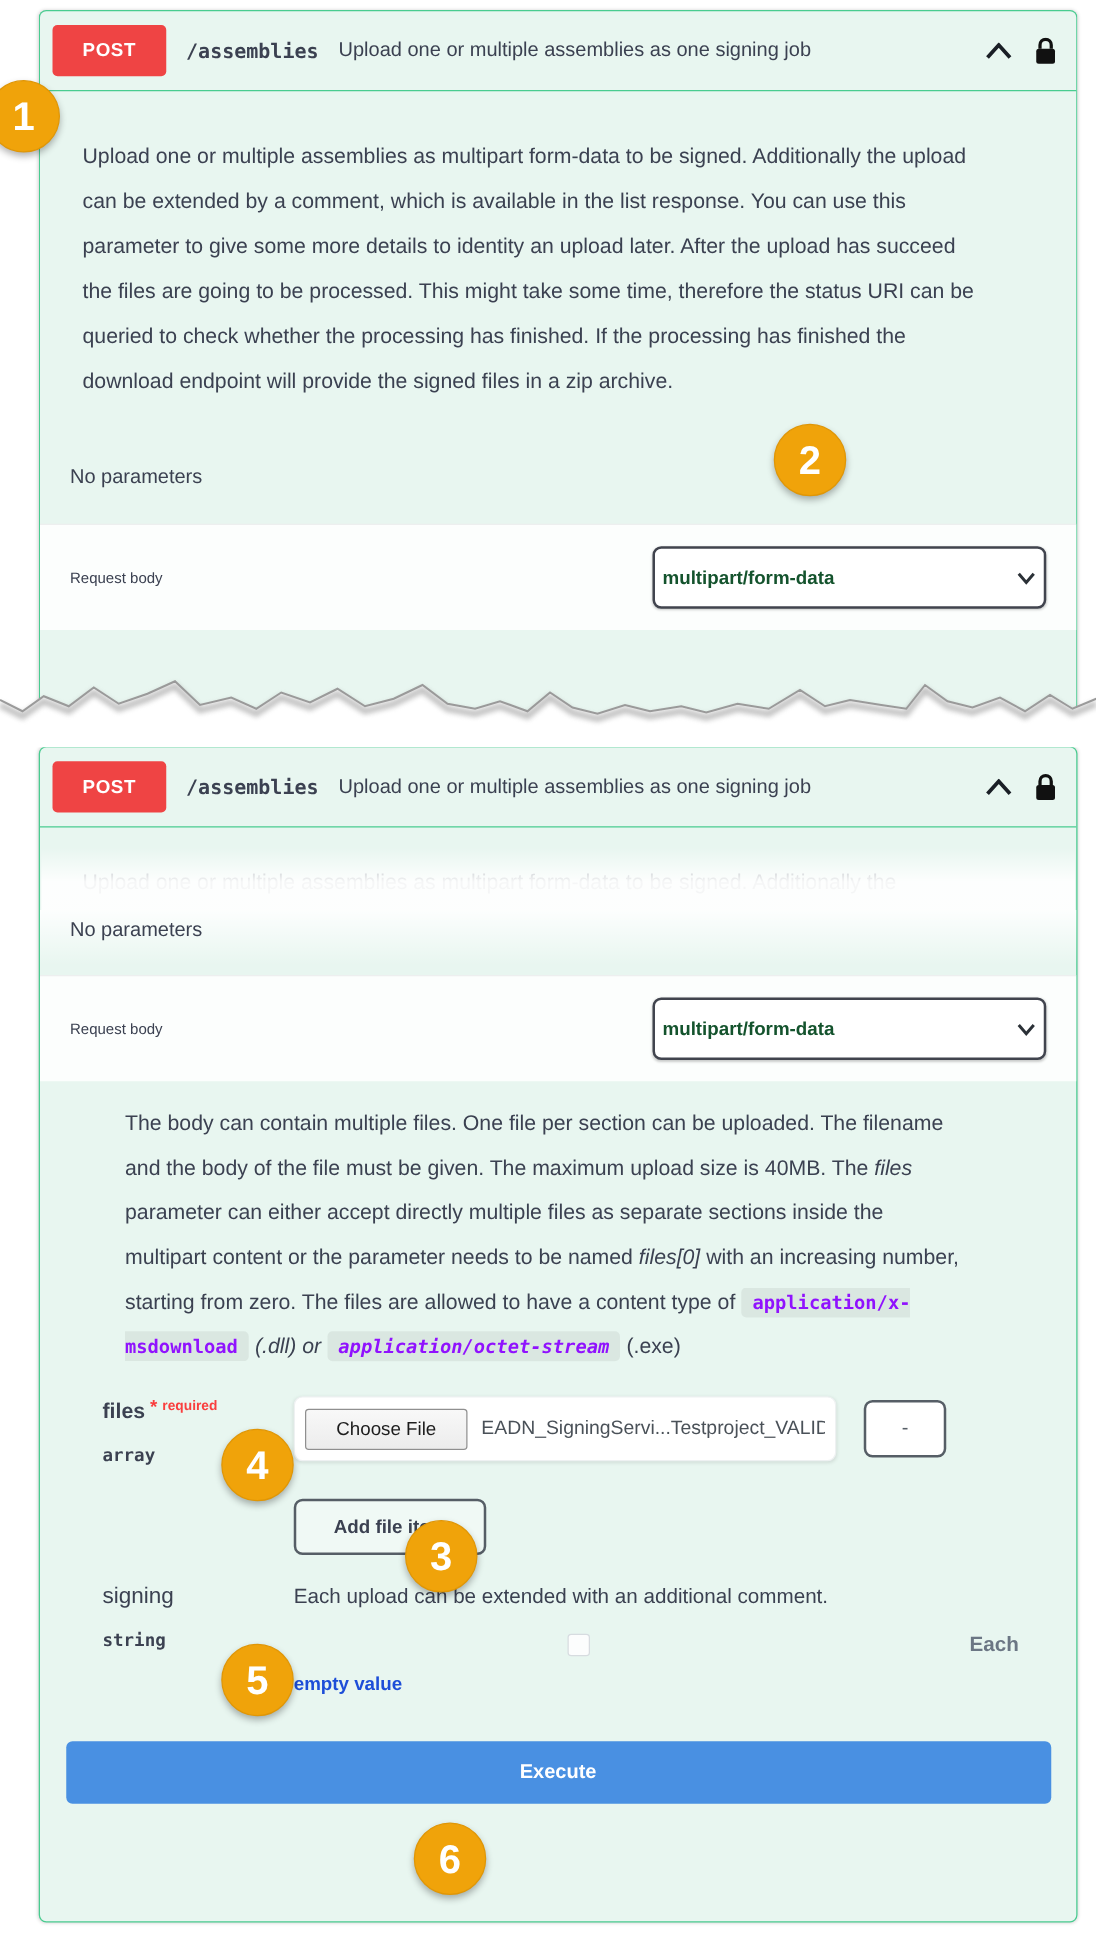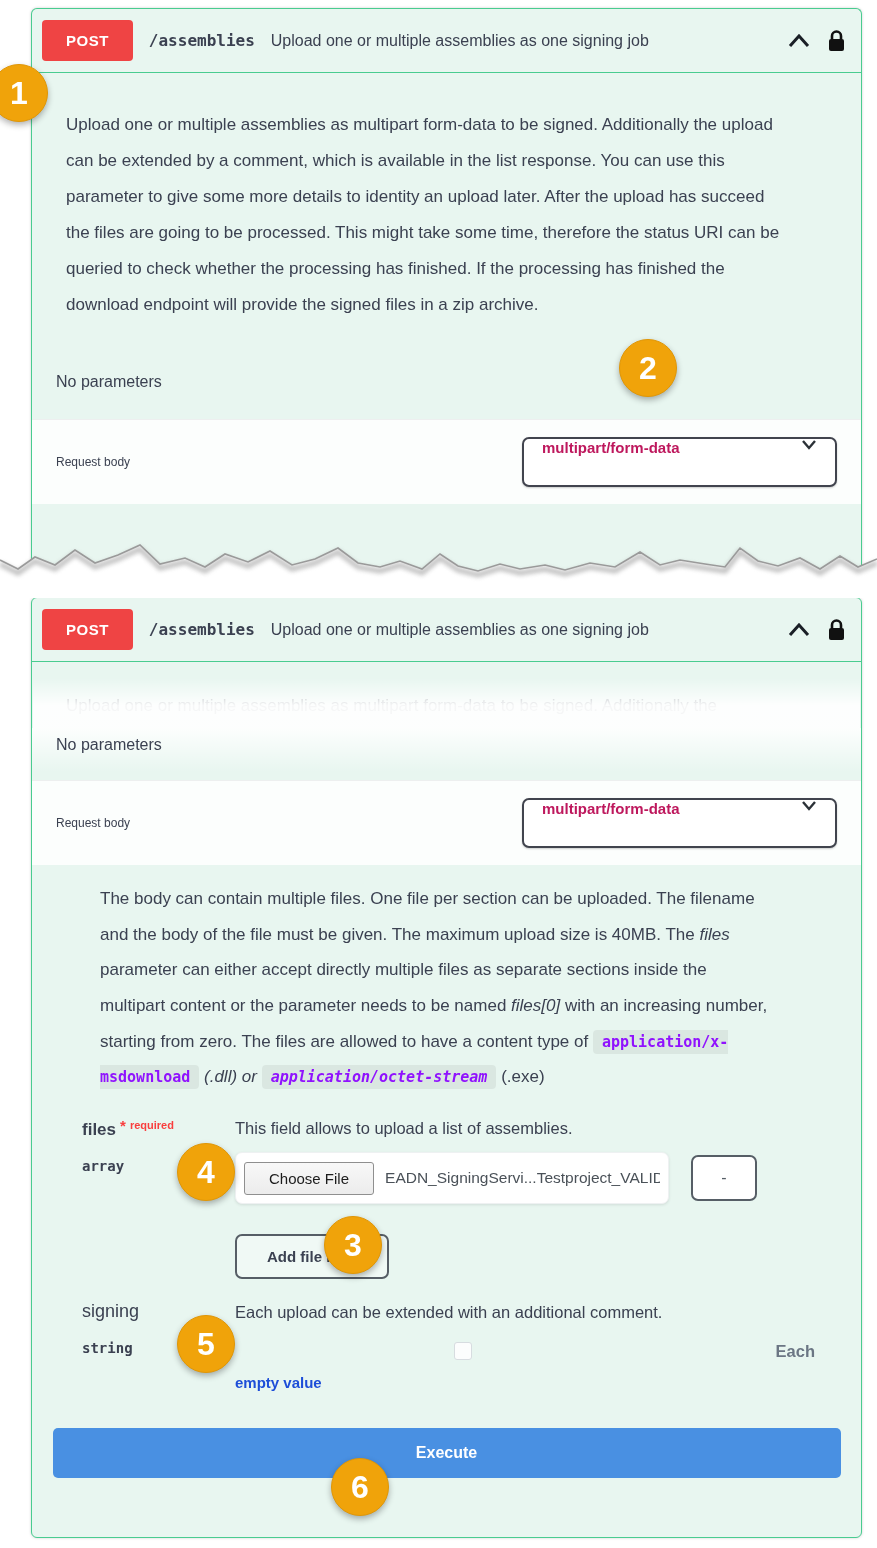--- a/index.html
+++ b/index.html
@@ -32,22 +32,22 @@
                 border-radius:4px; font-weight:bold; font-size:15px; color:#3b4151; cursor:pointer;
                 font-family:"Liberation Sans", sans-serif; }
 
   .no-params { padding:22px 24px 28px 24px; font-size:16px; color:#3b4151; }
   .np2 { padding:8px 24px 26px 24px; background:linear-gradient(to bottom, rgba(255,255,255,.9), rgba(255,255,255,0) 85%); }
 
   .request-body-row { background:rgba(255,255,255,.85); border-top:1px solid rgba(59,65,81,.08);
                       display:flex; justify-content:space-between; align-items:center; padding:17px 24px; }
   .request-body-label { font-size:12px; color:#3b4151; }
   .content-dropdown { width:315px; height:50px; background:#fff; border:2px solid #41444e; border-radius:7px;
-                      display:flex; justify-content:space-between; padding:0 18px;
-                      font-weight:bold; font-size:15px; color:#be185d; cursor:pointer;
+                      display:flex; align-items:center; justify-content:space-between; padding:0 6px;
+                      font-weight:bold; font-size:15px; color:#14532d; cursor:pointer;
                       box-shadow:0 1px 2px rgba(0,0,0,.2); font-family:"Liberation Sans", sans-serif; }
 
   
   #torn { position:absolute; left:0; top:536px; width:877px; height:62px; z-index:5; }
 
   
   .fade-zone { position:relative; height:66px; }
   .clipped-line { position:absolute; top:34px; left:34px; right:6px; font-size:17px; color:#3b4151;
                   white-space:nowrap; overflow:hidden; opacity:.55; }
   .fade-overlay { position:absolute; left:1px; right:1px; top:16px; height:50px;
@@ -202,21 +202,20 @@
   </div>
 
   <div class="param-row">
     <div class="param-name-col">
       <div class="param-name">
         <span>files</span><span class="req-star">*</span><span class="req-word">required</span>
       </div>
       <div class="param-type">array</div>
     </div>
     <div class="param-content">
-      <div class="param-desc">This field allows to upload a list of assemblies.</div>
       <div class="file-row">
         <div class="file-input-box">
           <button class="choose-file-btn">Choose File</button>
           <span class="file-name">EADN_SigningServi...Testproject_VALID.dll</span>
         </div>
         <button class="minus-btn">-</button>
       </div>
       <button class="add-file-btn">Add file item</button>
     </div>
   </div>

